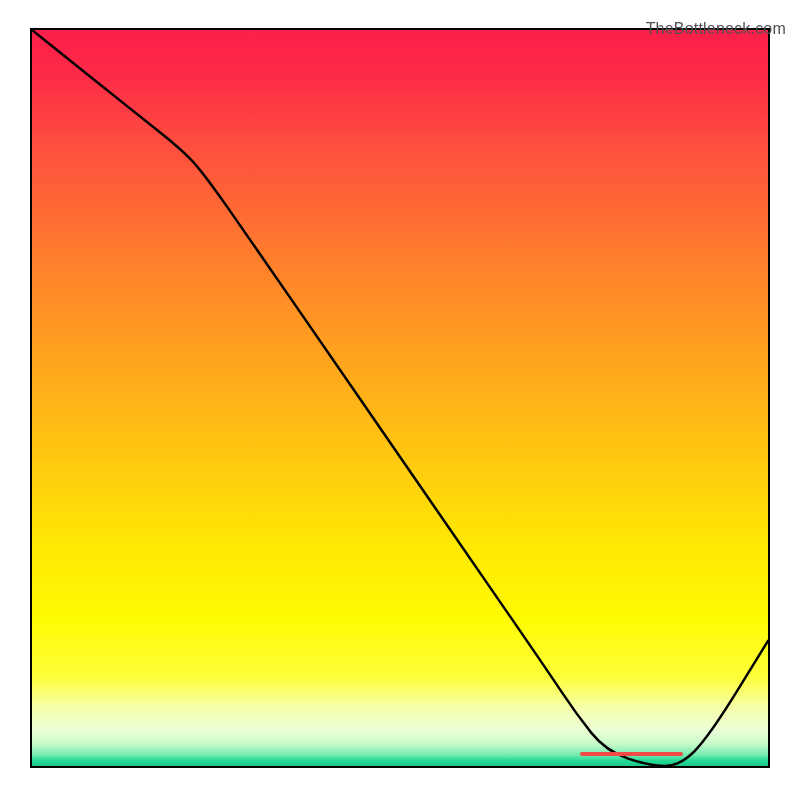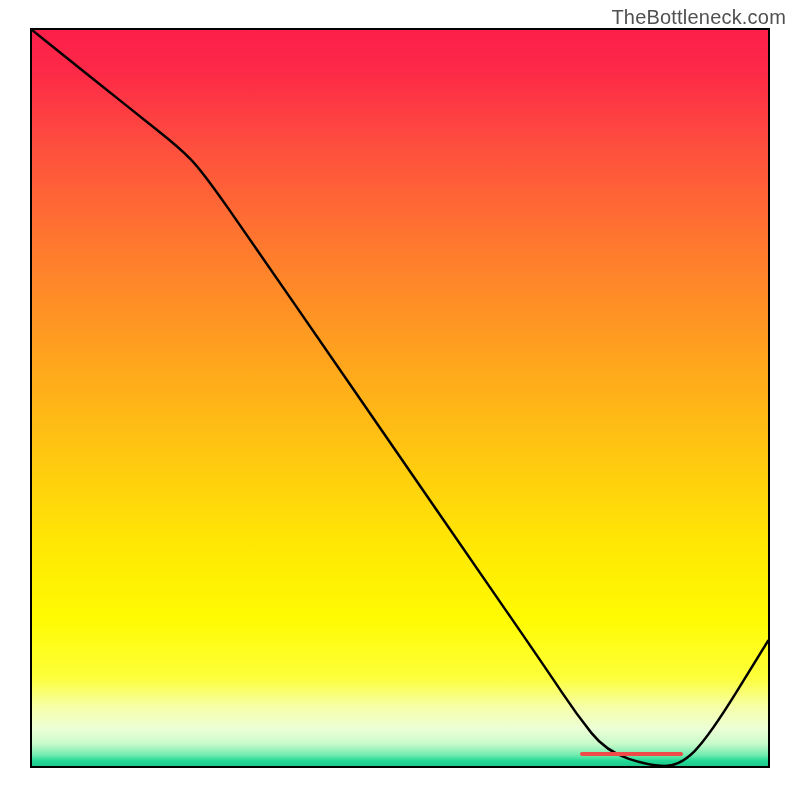--- a/index.html
+++ b/index.html
@@ -6,24 +6,24 @@
     body {
       width: 800px;
       height: 800px;
       background: #ffffff;
       font-family: Arial, Helvetica, sans-serif;
       position: relative;
       overflow: hidden;
     }
     .watermark {
       position: absolute;
-      top: 6px;
+      top: 20px;
       right: 14px;
       color: #505050;
-      font-size: 20px;
+      font-size: 16px;
       font-weight: 400;
       letter-spacing: 0.2px;
       z-index: 10;
       text-align: right;
     }
     .plot-frame {
       position: absolute;
       top: 28px;
       left: 30px;
       width: 740px;

